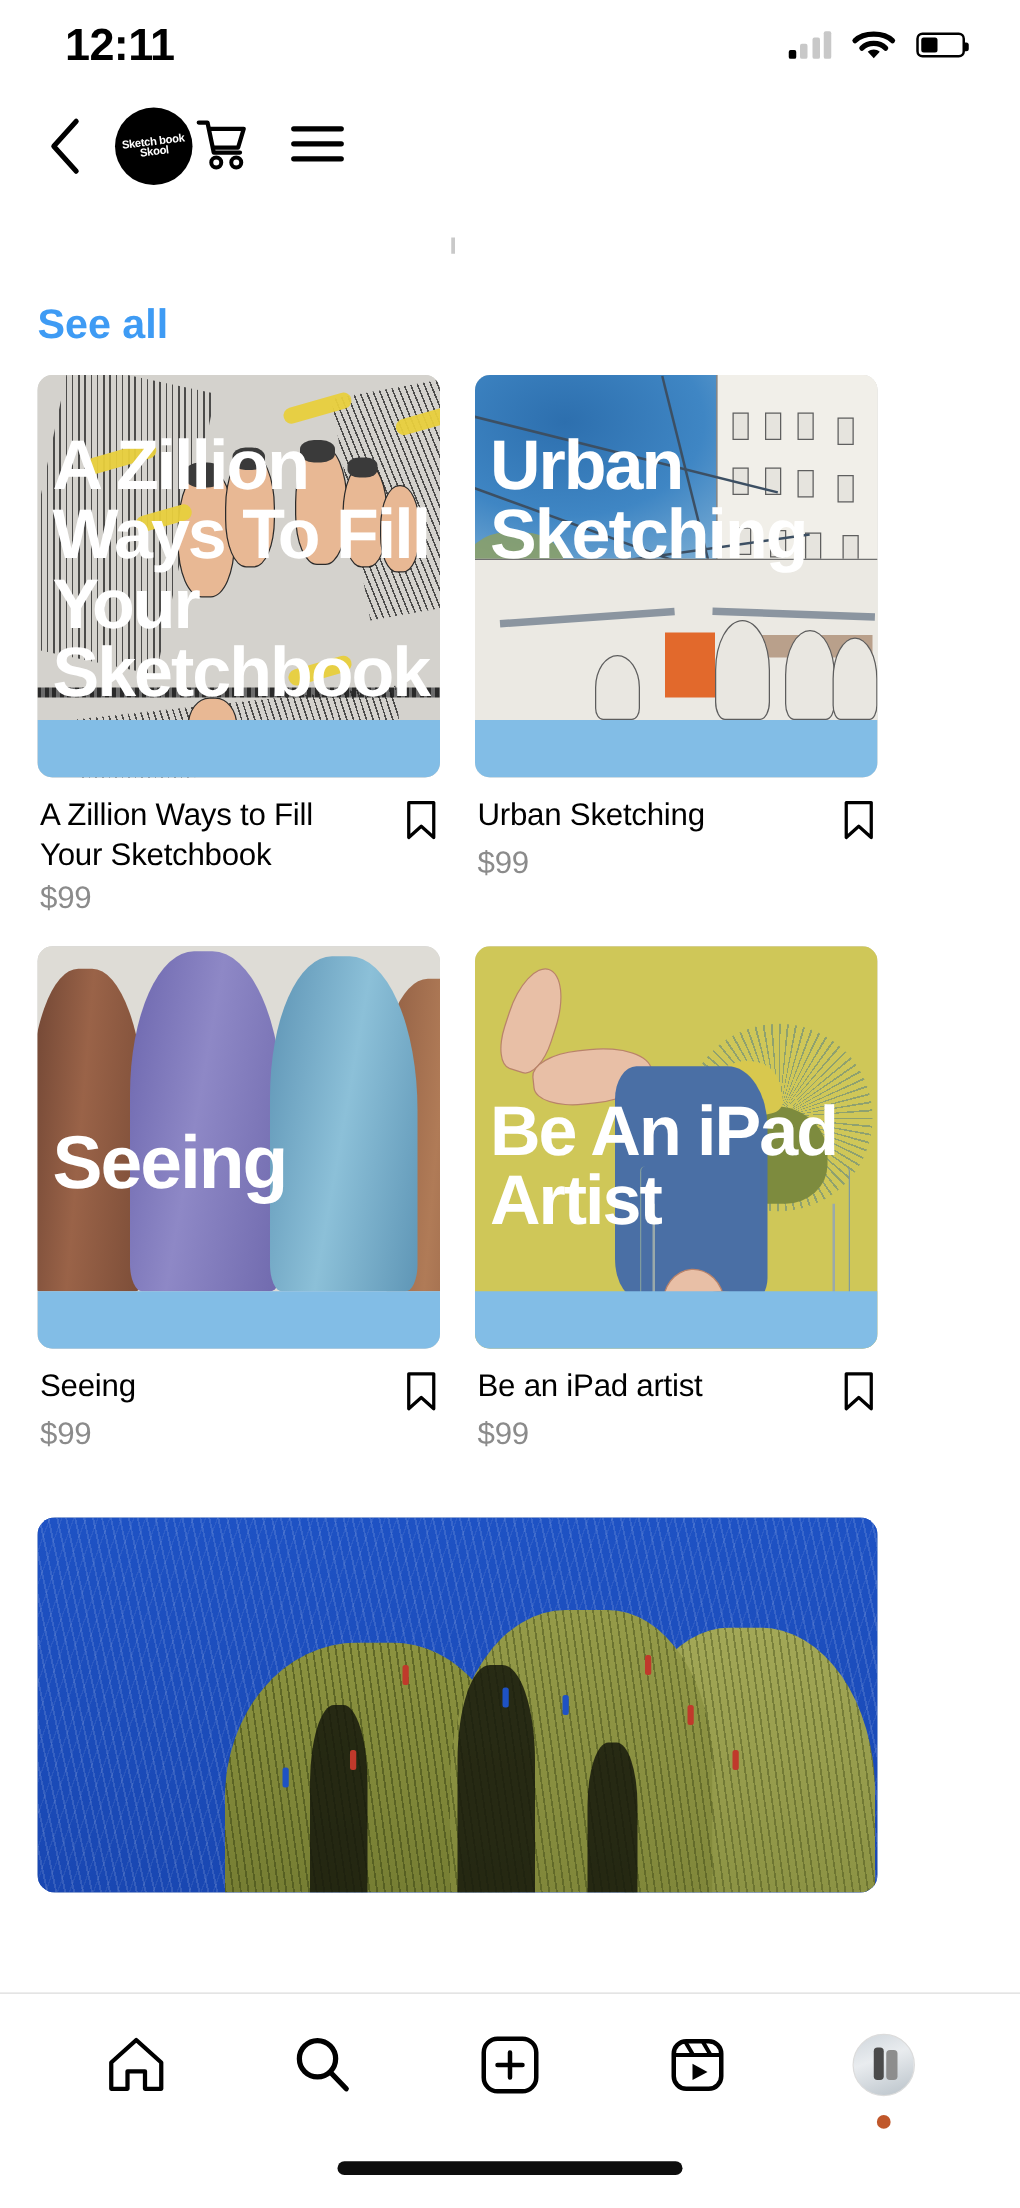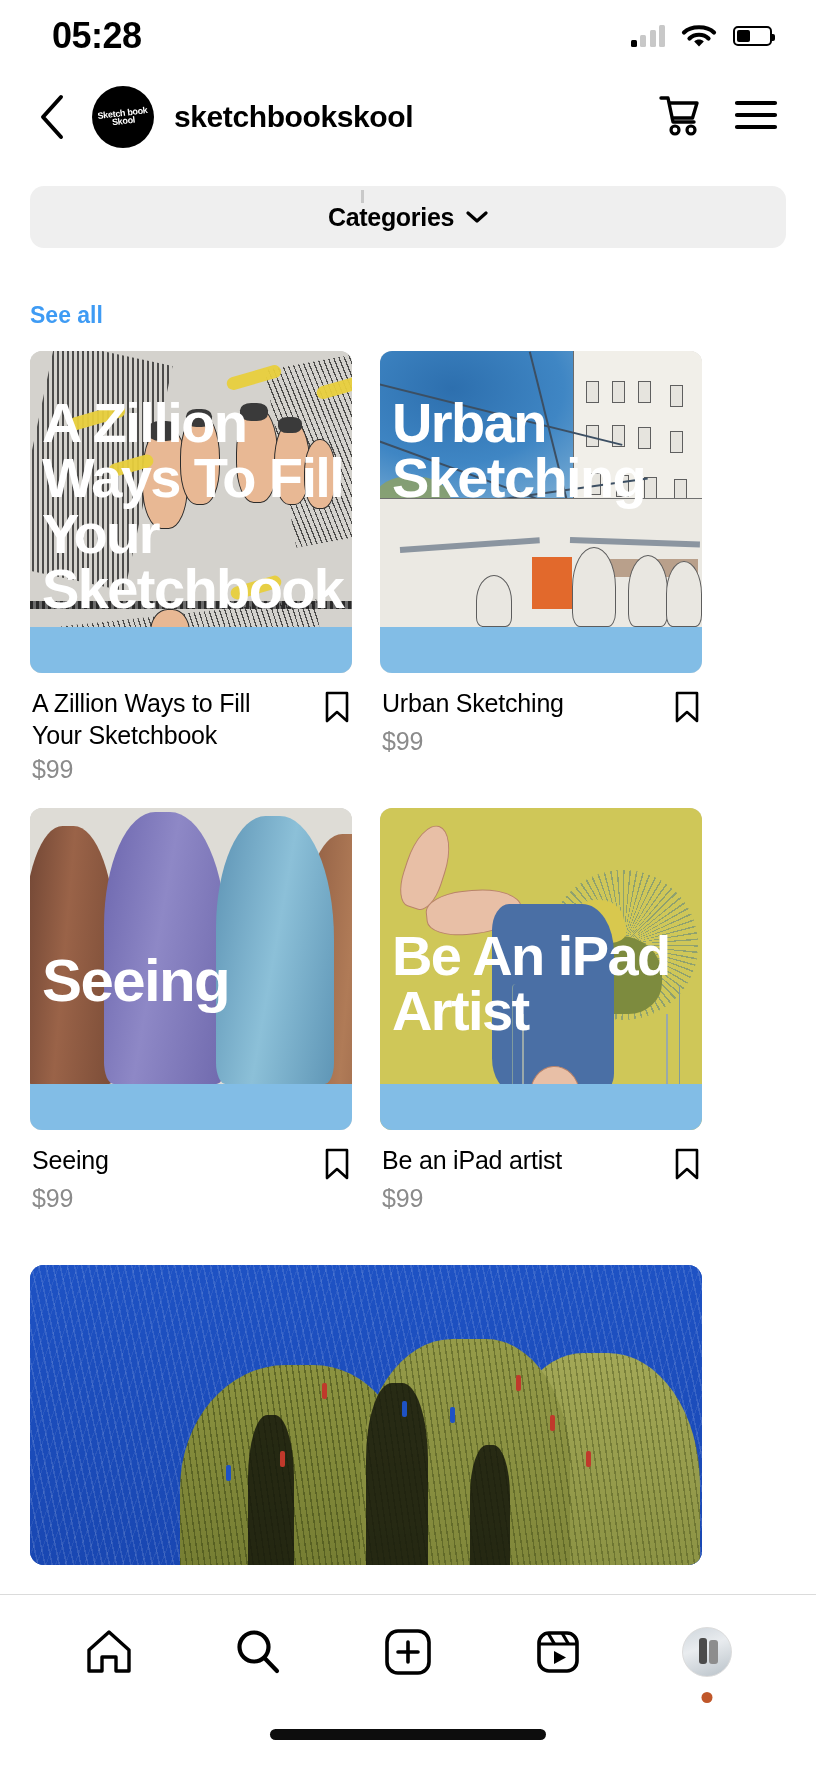--- a/index.html
+++ b/index.html
@@ -42,21 +42,21 @@
   .filters{ display:flex; gap:16px; padding:24px 30px 0; }
   .chip{ flex:1; height:62px; background:#efefef; border-radius:14px;
          display:flex; align-items:center; justify-content:center; gap:12px;
          font-size:25px; font-weight:700; letter-spacing:-0.3px; border:none; color:#000; }
   .tickmark{ position:absolute; left:361px; top:190px; width:3px; height:13px; background:#c9c9c9; }
 
   
   .section-head{ display:flex; align-items:baseline; justify-content:space-between;
                  padding:54px 30px 0; }
   .section-title{ font-size:30px; font-weight:700; letter-spacing:-0.4px; }
-  .see-all{ font-size:23px; font-weight:600; color:#3E9BF4; }
+  .see-all{ font-size:33px; font-weight:600; color:#3E9BF4; }
 
   
   .grid{ display:flex; flex-wrap:wrap; gap:24px 28px; padding:22px 30px 0; }
   .card{ width:322px; }
   .thumb{ width:322px; height:322px; border-radius:12px; overflow:hidden;
           position:relative; background:#cfcfcc; }
   .thumb .art{ position:absolute; inset:0; }
   .thumb .strip{ position:absolute; left:0; right:0; bottom:0; height:46px; background:#82bde6; }
   .thumb .overlay-title{ position:absolute; left:12px; right:6px; top:44px;
           color:#fff; font-size:56px; line-height:0.99; font-weight:700; letter-spacing:-1.6px; }
@@ -165,21 +165,21 @@
      background:repeating-linear-gradient(82deg, rgba(60,70,20,.40) 0 1.4px, transparent 1.4px 6px),
                 linear-gradient(180deg,#A3A857 0%,#8C9344 100%); }
   .art-crayon .dark{ position:absolute; bottom:0; background:#15180c; opacity:.85;
      border-radius:42% 42% 0 0; }
   .art-crayon .fleck{ position:absolute; width:5px; height:16px; border-radius:2px; }
 </style>
 </head>
 <body>
 
 <div class="statusbar">
-  <div class="clock">05:28</div>
+  <div class="clock">12:11</div>
   <div class="status-right">
     <div class="bars">
       <i></i>
         <i></i>
         <i></i>
         <i></i>
     </div>
     <svg width="36" height="26" viewBox="0 0 36 26">
       <path d="M3 9.5 C10 2.5 26 2.5 33 9.5" stroke="#000" stroke-width="4.2" fill="none" stroke-linecap="round"></path>
       <path d="M8.5 15.5 C13.5 10.5 22.5 10.5 27.5 15.5" stroke="#000" stroke-width="4.2" fill="none" stroke-linecap="round"></path>
@@ -193,46 +193,39 @@
 
 <div class="appbar">
   <div class="back">
     <svg width="30" height="46" viewBox="0 0 30 46">
       <path d="M23 3 L5 23 L23 43" stroke="#000" stroke-width="4" fill="none" stroke-linecap="round" stroke-linejoin="round"></path>
     </svg>
   </div>
   <div class="avatar-brand">
     <span>Sketch book Skool</span>
   </div>
-  <div class="brandname">sketchbookskool</div>
   <div class="appbar-actions">
     <div>
       <svg width="46" height="46" viewBox="0 0 46 46">
         <path d="M5 6 H12 L17 30 H38" stroke="#000" stroke-width="3.4" fill="none" stroke-linecap="round" stroke-linejoin="round"></path>
         <path d="M13.5 11 H41 L36.5 26 H16.5" stroke="#000" stroke-width="3.4" fill="none" stroke-linecap="round" stroke-linejoin="round"></path>
         <circle cx="19" cy="38" r="4" stroke="#000" stroke-width="3.2" fill="none"></circle>
         <circle cx="35" cy="38" r="4" stroke="#000" stroke-width="3.2" fill="none"></circle>
       </svg>
     </div>
     <div>
       <svg width="44" height="34" viewBox="0 0 44 34">
         <path d="M3 5 H41 M3 17 H41 M3 29 H41" stroke="#000" stroke-width="4.2" stroke-linecap="round"></path>
       </svg>
     </div>
   </div>
 </div>
 
 <div class="tickmark"></div>
 <div class="filters">
-  <button class="chip">
-    <span>Categories</span>
-    <svg width="22" height="14" viewBox="0 0 22 14">
-      <path d="M2 3 L11 11 L20 3" stroke="#000" stroke-width="3.2" fill="none" stroke-linecap="round" stroke-linejoin="round"></path>
-    </svg>
-  </button>
 </div>
 
 <div class="section-head">
   <div class="see-all" style="color: rgb(62, 155, 244);">See all</div>
 </div>
 
 <div class="grid">
 
   <div class="card">
     <div class="thumb">

